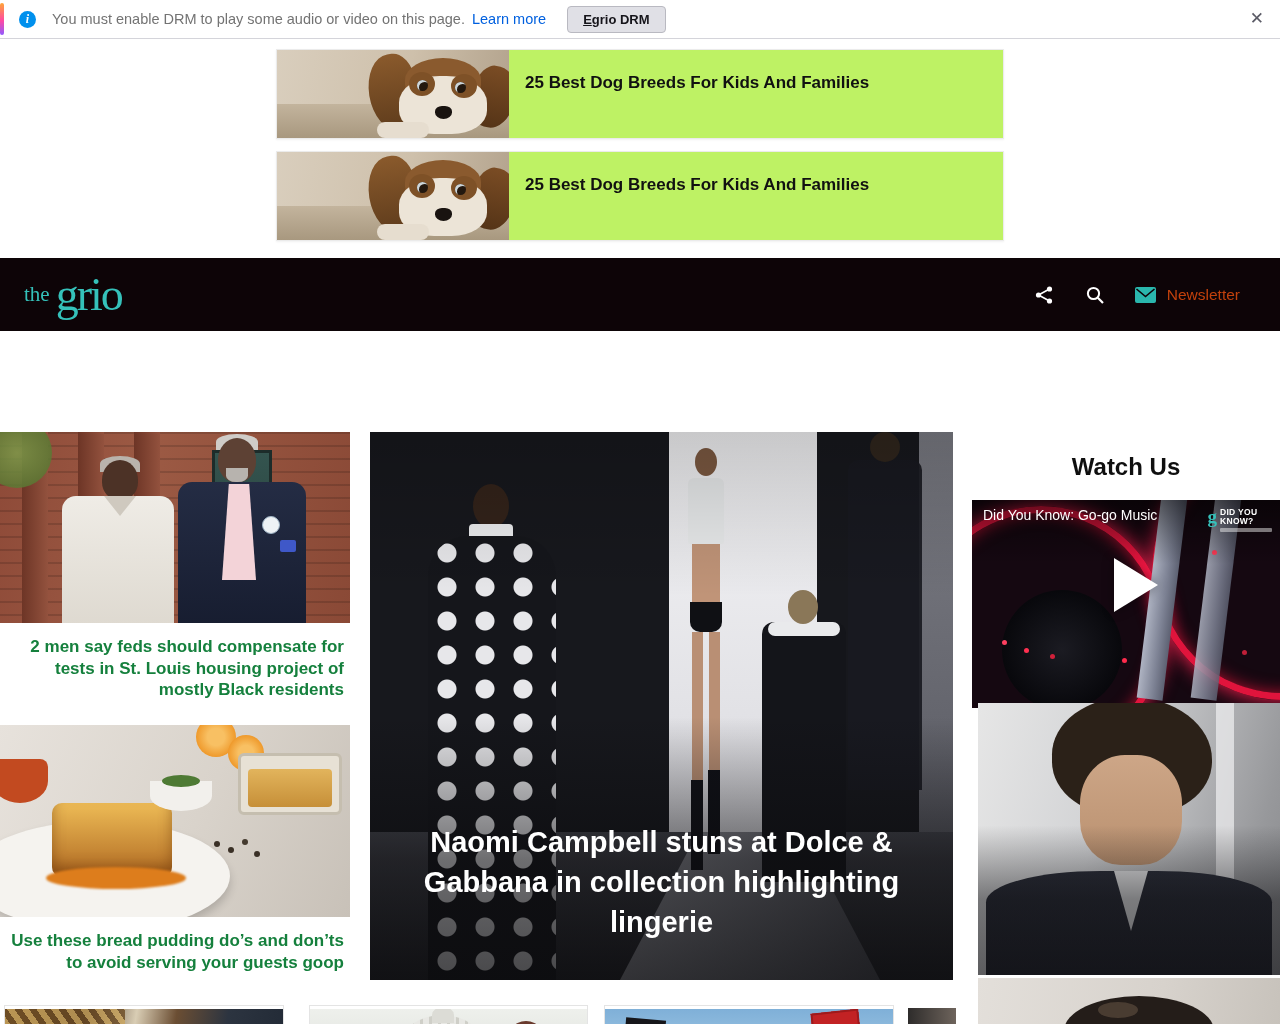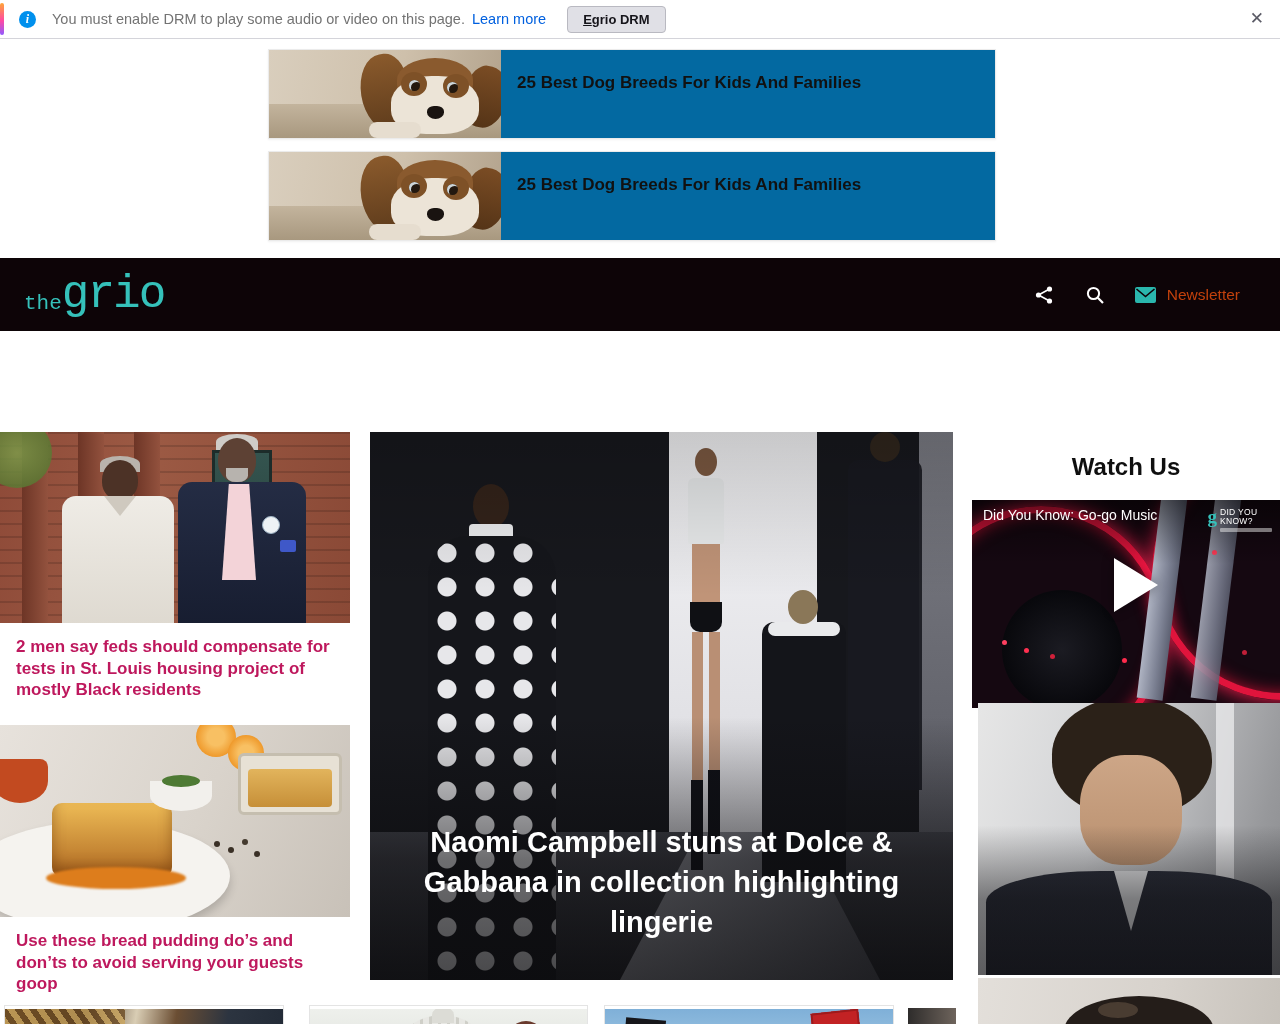--- a/index.html
+++ b/index.html
@@ -15,21 +15,21 @@
     font-size:12px; font-weight:700; font-family:"Liberation Serif", serif; font-style:italic;
     display:flex; align-items:center; justify-content:center; margin-left:19px; flex:none; }
   .drm-msg { font-size:14.5px; color:#737373; margin-left:16px; }
   .learn-more { font-size:14.5px; color:#0060df; margin-left:7px; text-decoration:none; cursor:pointer; }
   .enable-btn { margin-left:21px; height:27px; padding:0 15px; background:#e0e0e6; border:1px solid #b9b9c1;
     border-radius:4px; font-family:"Liberation Sans", sans-serif; font-size:13px; font-weight:700; color:#15141a; cursor:pointer; }
   .enable-btn .ukey { text-decoration:underline; }
   .close-x { position:absolute; right:16px; top:9px; font-size:17px; color:#5b5b66; cursor:pointer; line-height:20px; }
 
   
-  .promo-card { position:absolute; left:268px; width:728px; height:90px; background:#0369a1;
+  .promo-card { position:absolute; left:276px; width:728px; height:90px; background:#bef264;
     border:1px solid #ebebeb; box-shadow:0 1px 2px rgba(0,0,0,.06); cursor:pointer; }
   .promo-card .pimg { position:absolute; left:0; top:0; width:232px; height:88px; overflow:hidden; }
   .promo-title { position:absolute; left:248px; top:23px; font-size:17px; font-weight:700; color:#111; }
   
   .dog-bg { position:absolute; inset:0; background:linear-gradient(100deg,#d9cebd 0%,#cec0ab 55%,#b2a28c 100%); }
   .dog-floor { position:absolute; left:0; bottom:0; width:100%; height:34px; background:linear-gradient(#c3b49d,#a8987f); }
   .dog-ear-l { position:absolute; left:92px; top:4px; width:48px; height:76px; background:linear-gradient(#8a5a2c,#5f3c1c);
     border-radius:55% 45% 45% 55%; transform:rotate(-9deg); }
   .dog-ear-r { position:absolute; left:196px; top:16px; width:42px; height:62px; background:linear-gradient(#7a4c24,#553417);
     border-radius:45% 55% 55% 45%; transform:rotate(12deg); }
@@ -37,35 +37,35 @@
   .dog-face { position:absolute; left:122px; top:26px; width:88px; height:58px; background:#ece4d7; border-radius:46% 46% 40% 40%; }
   .dog-patch-l { position:absolute; left:132px; top:22px; width:26px; height:24px; background:#7e5127; border-radius:50%; }
   .dog-patch-r { position:absolute; left:174px; top:24px; width:26px; height:24px; background:#7e5127; border-radius:50%; }
   .dog-eye { position:absolute; width:11px; height:11px; background:#23180f; border-radius:50%; box-shadow:inset 2px 2px 0 #cdd6da; }
   .dog-nose { position:absolute; left:158px; top:56px; width:17px; height:13px; background:#191310; border-radius:45% 45% 55% 55%; }
   .dog-paw { position:absolute; left:100px; top:72px; width:52px; height:16px; background:#e6ddcf; border-radius:8px; }
 
   
   .nav { position:absolute; left:0; top:258px; width:1280px; height:73px; background:#0d0407;
     display:flex; align-items:center; }
-  .logo { display:flex; align-items:flex-end; margin-left:24px; cursor:pointer; text-decoration:none;
-    font-family:Liberation Mono, monospace; color:#35c1ba; }
+  .logo { display:flex; align-items:center; margin-left:24px; cursor:pointer; text-decoration:none;
+    font-family:Liberation Serif, serif; color:#35c1ba;gap:6px; }
   .logo-the { font-size:21px; }
   .logo-grio { font-size:46px; line-height:40px; letter-spacing:-2px; }
   .menu { display:flex; gap:30px; margin-left:33px; }
   .menu span { color:#fff; font-size:15.5px; cursor:pointer; white-space:nowrap; }
   .nav-right { display:flex; align-items:center; margin-left:auto; margin-right:40px; gap:27px; }
   .icon-btn { width:24px; height:24px; display:flex; align-items:center; justify-content:center; cursor:pointer; }
   .newsletter { display:flex; align-items:center; gap:9px; cursor:pointer; }
   .newsletter .nl-label { color:#c2410c; font-size:15.5px; }
 
   
   .img-box { position:absolute; overflow:hidden; cursor:pointer; }
-  .card-title { position:absolute; left:0; width:350px; text-align:left; font-size:17px; font-weight:700;
-    color:#be185d; line-height:21.5px; padding:0 16px; cursor:pointer; }
+  .card-title { position:absolute; left:0; width:350px; text-align:right; font-size:17px; font-weight:700;
+    color:#15803d; line-height:21.5px; padding:0 6px; cursor:pointer; }
 
   
   .brick { position:absolute; inset:0; background:
     repeating-linear-gradient(180deg, rgba(0,0,0,.14) 0 2px, transparent 2px 13px),
     linear-gradient(100deg,#8e4a38 0%,#9c5a44 40%,#8a4936 100%); }
   .pilaster { position:absolute; top:0; bottom:0; width:26px; background:linear-gradient(90deg,#6d3526,#93523e); }
   .foliage { position:absolute; left:-18px; top:-14px; width:70px; height:70px; background:radial-gradient(#7d9a4a,#4c6b2a); border-radius:50%; opacity:.85; }
   .door { position:absolute; left:212px; top:18px; width:60px; height:120px; background:linear-gradient(#34544f,#27403c);
     border:3px solid #1d2c2a; }
   .man { position:absolute; }
@@ -133,21 +133,21 @@
   .v-ring2 { left:180px; top:-60px; width:260px; height:260px; }
   .v-hub { position:absolute; left:30px; top:90px; width:120px; height:120px; background:radial-gradient(#1b1b22,#08080c 70%); border-radius:50%; }
   .v-bar { position:absolute; top:-20px; width:26px; height:220px; background:linear-gradient(90deg,#aeb3c2,#7d8294 60%,#5d6172); transform:rotate(7deg); }
   .v-dots { position:absolute; left:30px; top:140px; width:5px; height:5px; background:#ff4060; border-radius:50%;
     box-shadow:22px 8px 0 #ff3050, 48px 14px 0 #d0203a, 210px -90px 0 #ff3b57, 240px 10px 0 #c01f38, 120px 18px 0 #ff2b4c; filter:blur(.4px); }
   .v-topgrad { position:absolute; left:0; top:0; right:0; height:64px; background:linear-gradient(rgba(0,0,0,.55), rgba(0,0,0,0)); }
   .v-title { position:absolute; left:11px; top:7px; color:#fff; font-size:14px; }
   .v-brand { position:absolute; right:8px; top:8px; display:flex; align-items:flex-start; gap:3px; }
   .v-brand-g { color:#35c1ba; font-family:"Liberation Serif", serif; font-size:19px; line-height:17px; font-weight:700; }
   .v-brand-txt { display:flex; flex-direction:column; }
-  .v-brand-txt span { color:#fff; font-size:8.5px; font-weight:400; line-height:9px; letter-spacing:.3px; }
+  .v-brand-txt span { color:#fff; font-size:8.5px; font-weight:700; line-height:9px; letter-spacing:.3px; }
   .v-brand-sub { width:52px; height:4px; margin-top:2px; background:rgba(255,255,255,.45); border-radius:1px; }
   .play { position:absolute; left:142px; top:58px; width:0; height:0; cursor:pointer;
     border-top:27px solid transparent; border-bottom:27px solid transparent; border-left:44px solid #fff;
     filter:drop-shadow(0 0 6px rgba(0,0,0,.4)); }
 
   .adam { position:absolute; left:978px; top:703px; width:302px; height:272px; overflow:hidden; cursor:pointer;
     background:linear-gradient(105deg,#e6e6e6 0%,#d2d3d5 40%,#97989b 85%,#8a8b8e 100%); }
   .adam-frame { position:absolute; left:238px; top:0; width:18px; height:272px; background:#f1f1f2; opacity:.7; }
   .adam-hair { position:absolute; left:74px; top:-6px; width:160px; height:120px; background:#2b2118; border-radius:48% 52% 46% 46%; }
   .adam-face { position:absolute; left:102px; top:52px; width:102px; height:110px; background:linear-gradient(#cda687,#b9906f); border-radius:44% 44% 40% 40%; }

